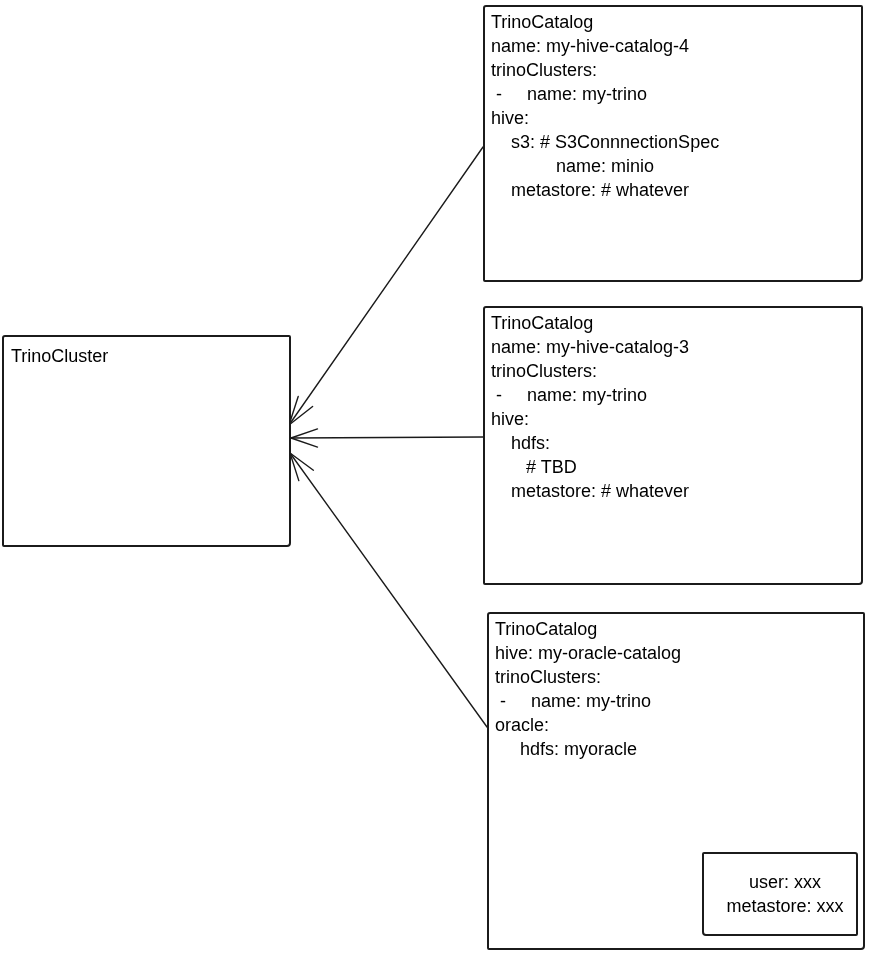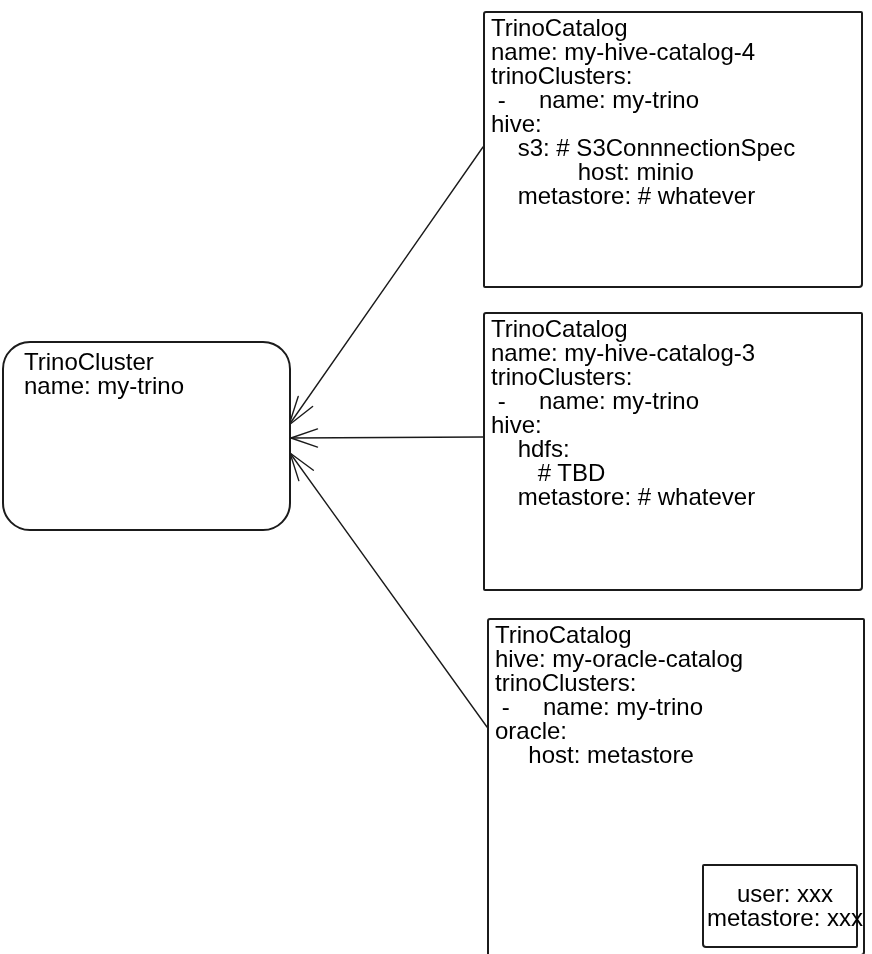--- a/index.html
+++ b/index.html
@@ -25,34 +25,32 @@
     pointer-events: none;
   }
   .box {
     position: absolute;
     box-sizing: border-box;
     background: #ffffff;
     border: 2px solid #1b1b1b;
     border-radius: 3px 2px 4px 2px;
   }
   .yaml {
-    font-size: 24px;
+    font-size: 18px;
     line-height: 24px;
-    margin-top: 6px;
   }
   .yaml .line {
     white-space: pre;
   }
   .cluster-box {
     left: 2px;
     top: 335px;
     width: 289px;
-    height: 190px;
-    padding: 7px 20px;
-    border-radius: 28px;
+    height: 212px;
+    padding: 7px 7px;
   }
   .catalog-1 {
     left: 483px;
     top: 5px;
     width: 380px;
     height: 277px;
     padding: 3px 6px;
   }
   .catalog-2 {
     left: 483px;
@@ -105,52 +103,51 @@
     </g>
     <g>
       <path d="M 762 817 Q 772 836 786 850"></path>
       <line x1="786" y1="850" x2="772.2" y2="840"></line>
       <line x1="786" y1="850" x2="779.6" y2="834.2"></line>
     </g>
   </svg>
 
   <div class="box yaml cluster-box">
     <div class="line">TrinoCluster</div>
-    <div class="line">name: my-trino</div>
   </div>
 
   <div class="box yaml catalog-1">
     <div class="line">TrinoCatalog</div>
     <div class="line">name: my-hive-catalog-4</div>
     <div class="line">trinoClusters:</div>
     <div class="line"> -     name: my-trino</div>
     <div class="line">hive:</div>
     <div class="line">    s3: # S3ConnnectionSpec</div>
-    <div class="line">             host: minio</div>
+    <div class="line">             name: minio</div>
     <div class="line">    metastore: # whatever</div>
   </div>
 
   <div class="box yaml catalog-2">
     <div class="line">TrinoCatalog</div>
     <div class="line">name: my-hive-catalog-3</div>
     <div class="line">trinoClusters:</div>
     <div class="line"> -     name: my-trino</div>
     <div class="line">hive:</div>
     <div class="line">    hdfs:</div>
     <div class="line">       # TBD</div>
     <div class="line">    metastore: # whatever</div>
   </div>
 
   <div class="box yaml catalog-3">
     <div class="line">TrinoCatalog</div>
     <div class="line">hive: my-oracle-catalog</div>
     <div class="line">trinoClusters:</div>
     <div class="line"> -     name: my-trino</div>
     <div class="line">oracle:</div>
-    <div class="line">     host: metastore</div>
+    <div class="line">     hdfs: myoracle</div>
 
     <div class="box yaml secret-box">
       <div class="line">user: xxx</div>
       <div class="line">metastore: xxx</div>
     </div>
   </div>
 
 </div>
 
 </body></html>

